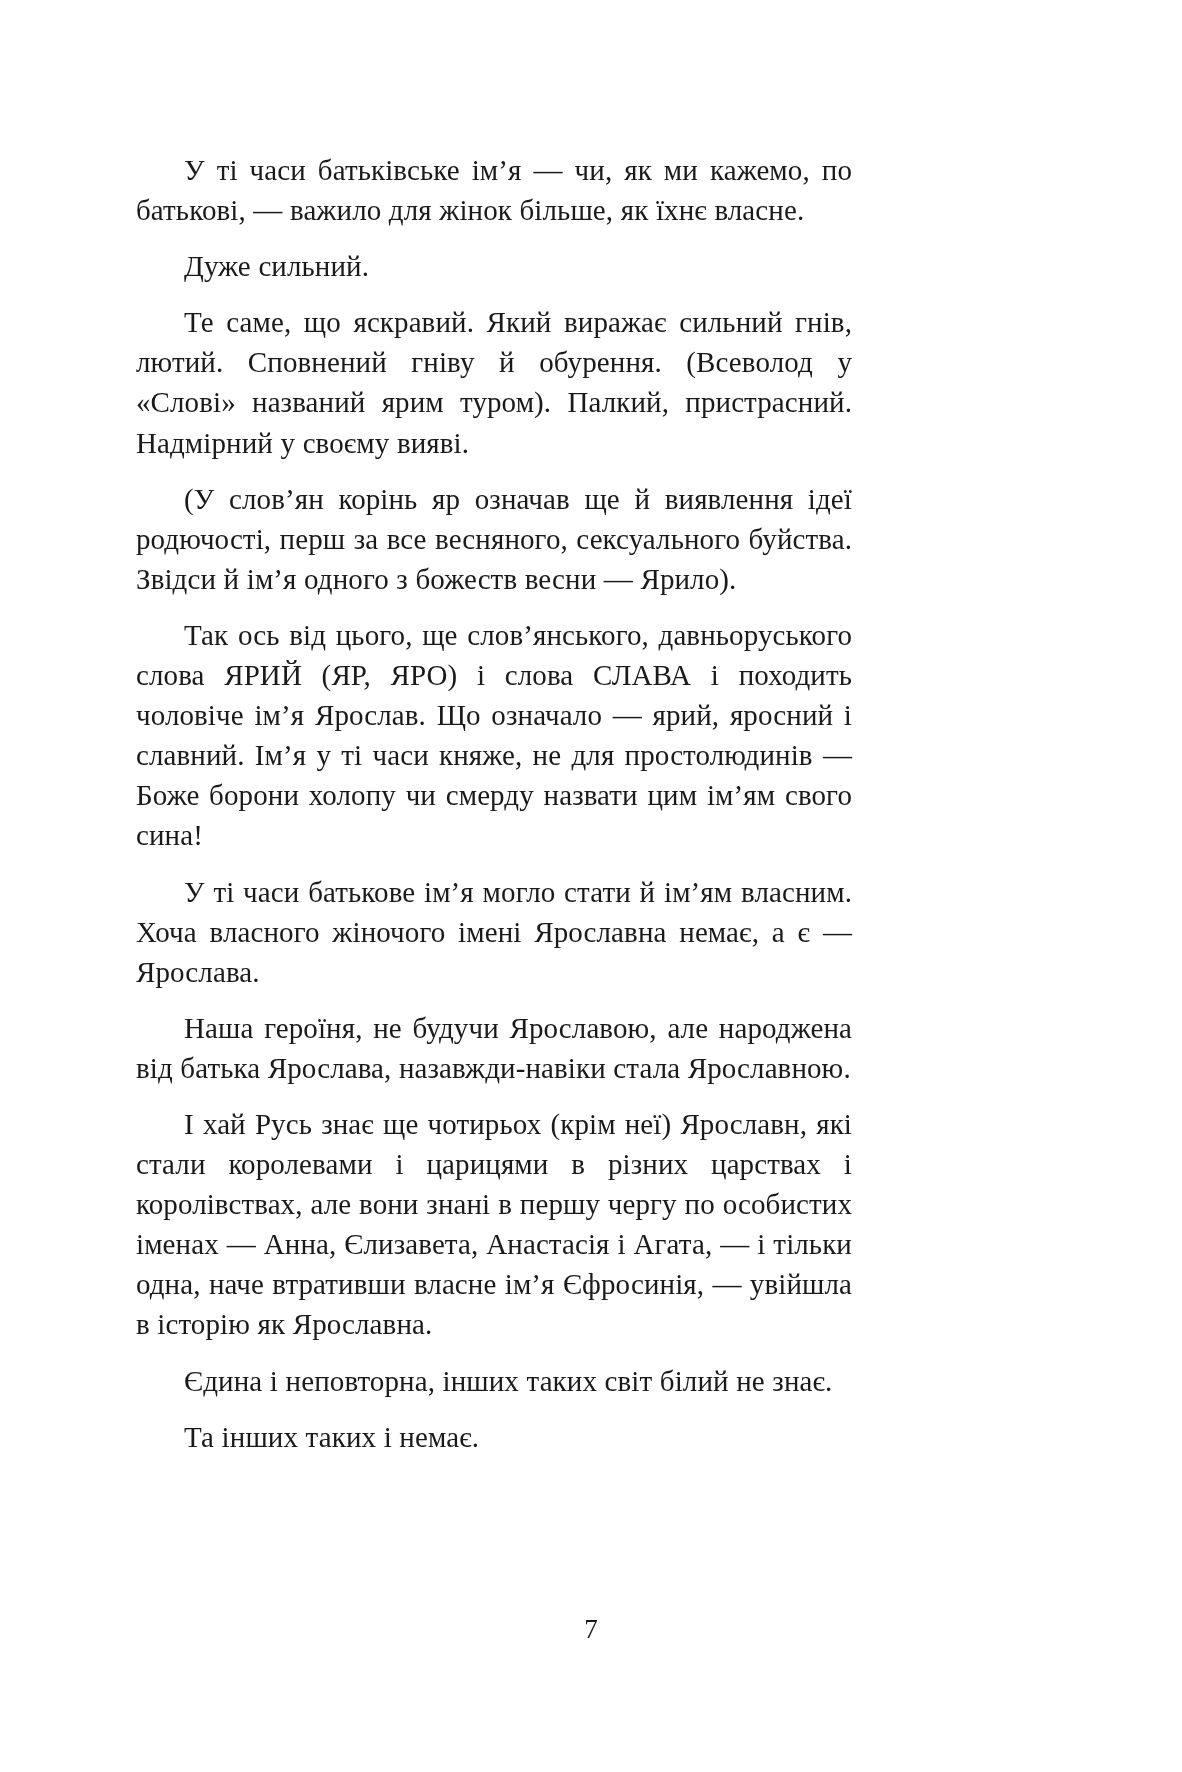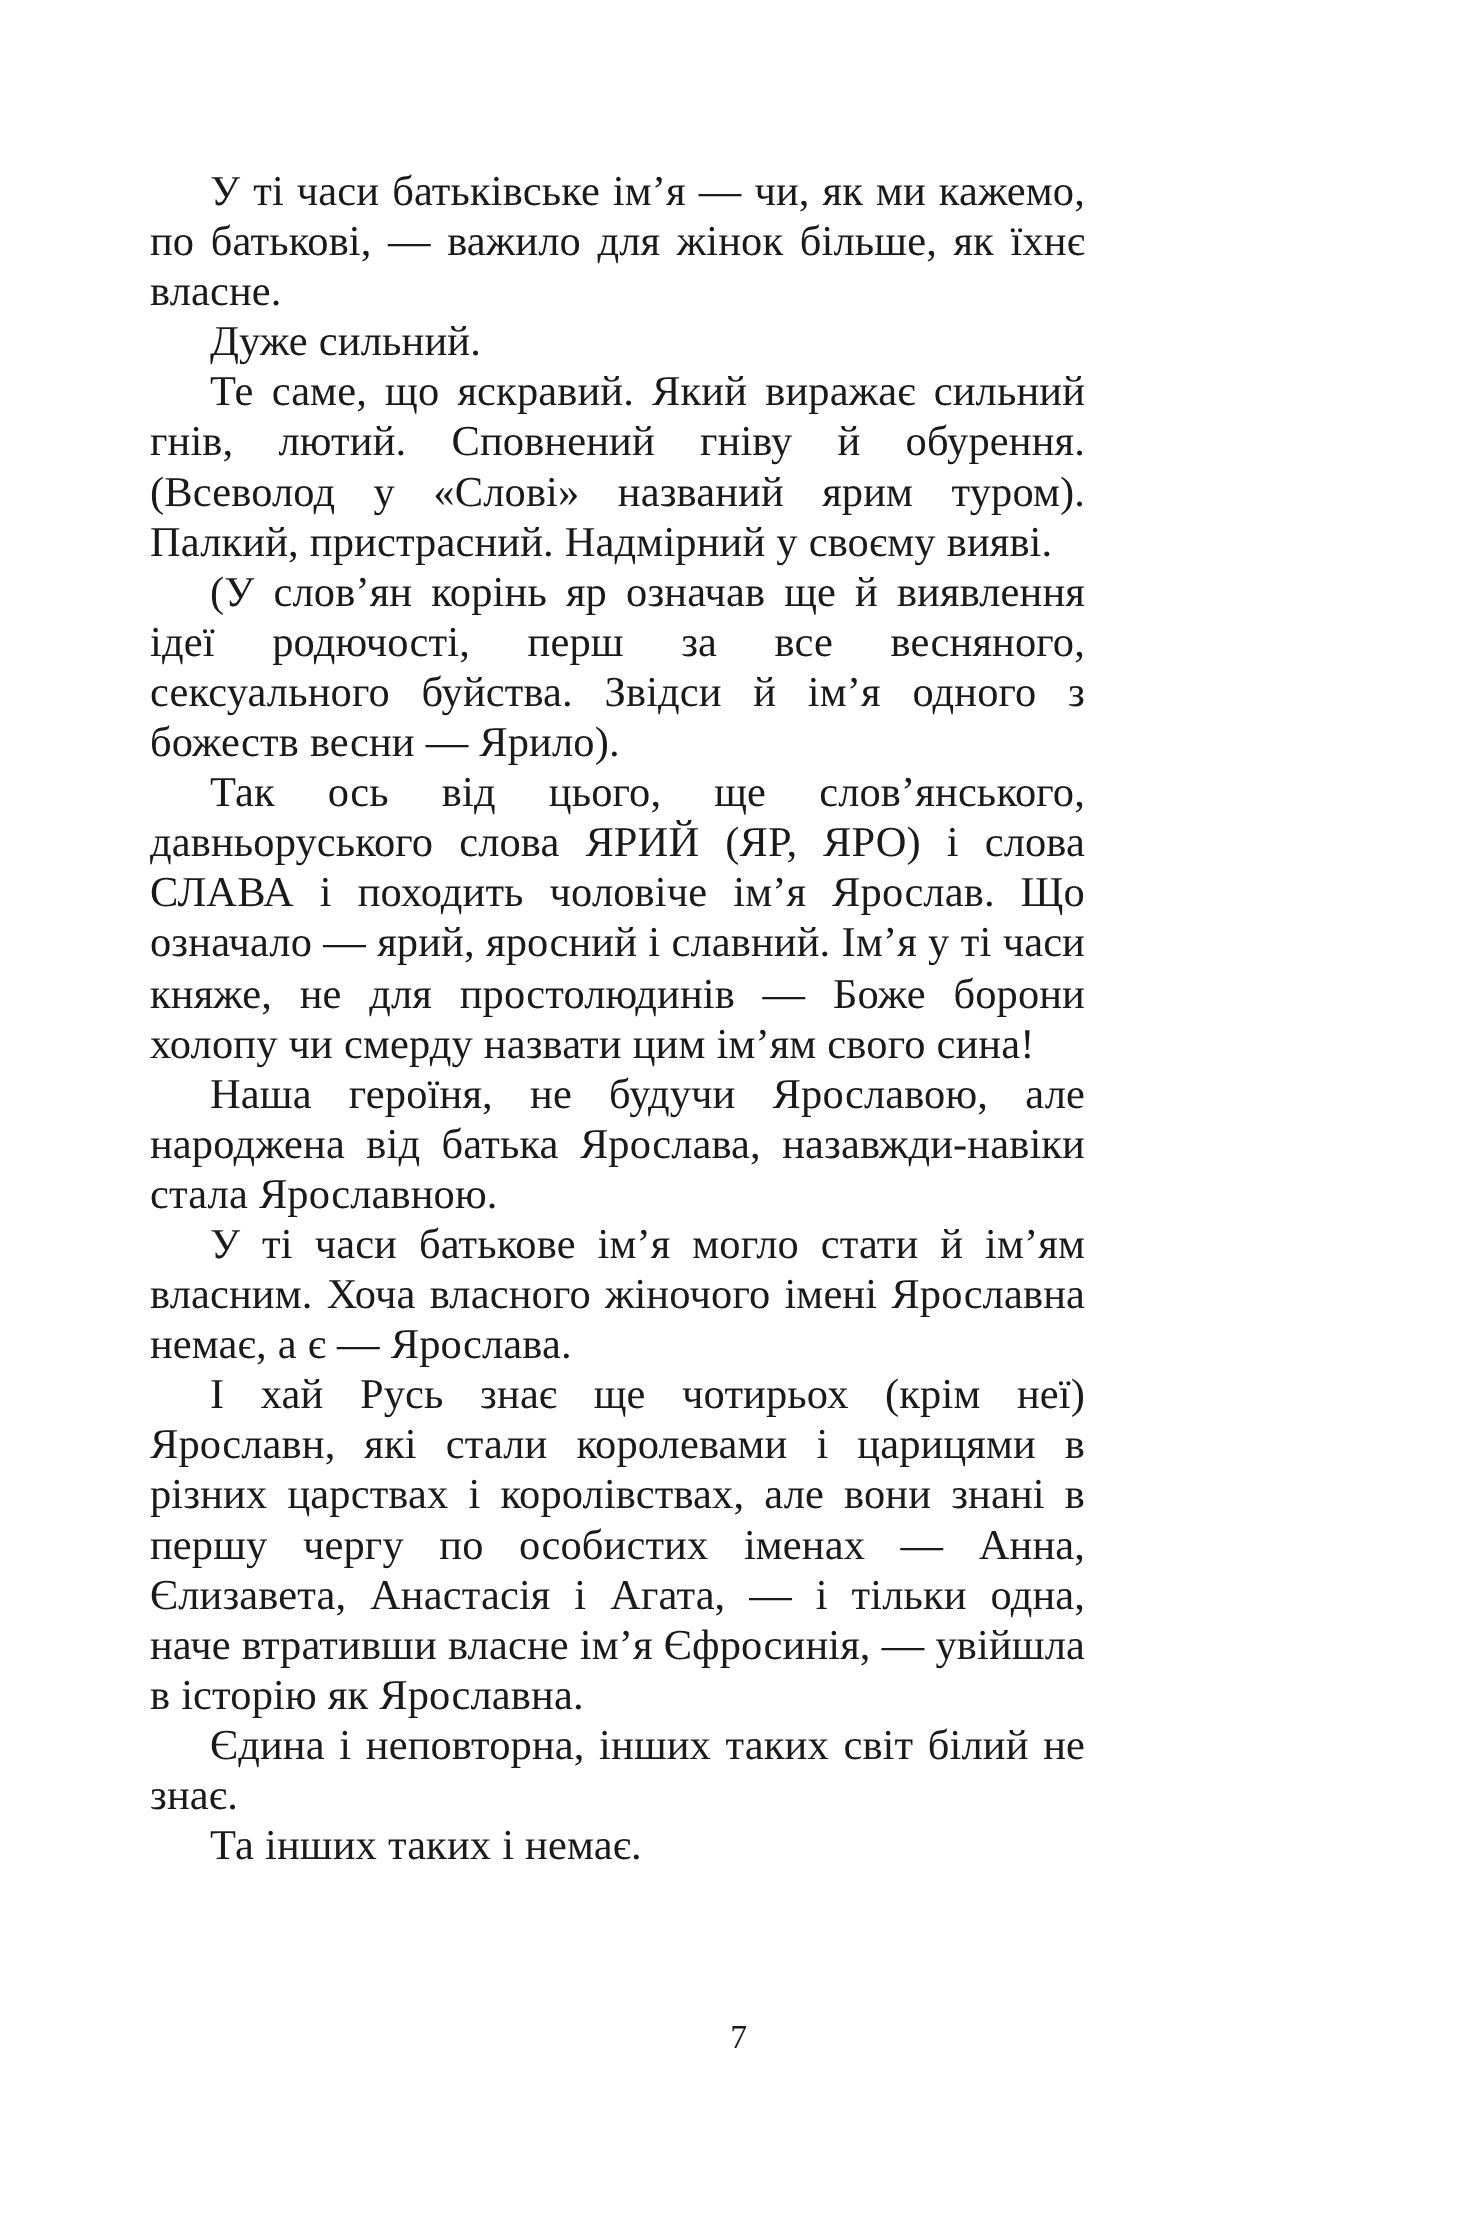--- a/index.html
+++ b/index.html
@@ -27,26 +27,26 @@
   }
 
   .text-block {
     position: absolute;
     left: 120px;
     top: 134px;
     width: 748px;
   }
 
   p.para {
-    margin: 0;
+    margin: 16px;
     padding: 0;
     text-align: justify;
     text-justify: inter-word;
     text-indent: 48px;
-    font-size: 34px;
+    font-size: 29px;
     line-height: 40.1px;
     letter-spacing: 0.1px;
     word-spacing: 0.2px;
     hyphens: none;
   }
 
   
   p.para:last-child {
     margin-bottom: 0;
   }
@@ -66,22 +66,22 @@
 <body>
 
 <div class="page">
 
   <div class="text-block">
     <p class="para">У ті часи батьківське ім’я — чи, як ми кажемо, по батькові, — важило для жінок більше, як їхнє власне.</p>
     <p class="para">Дуже сильний.</p>
     <p class="para">Те саме, що яскравий. Який виражає сильний гнів, лютий. Сповнений гніву й обурення. (Всеволод у «Слові» названий ярим туром). Палкий, пристрасний. Надмірний у своєму вияві.</p>
     <p class="para">(У слов’ян корінь яр означав ще й виявлення ідеї родючості, перш за все весняного, сексуального буйства. Звідси й ім’я одного з божеств весни — Ярило).</p>
     <p class="para">Так ось від цього, ще слов’янського, давньоруського слова ЯРИЙ (ЯР, ЯРО) і слова СЛАВА і походить чоловіче ім’я Ярослав. Що означало — ярий, яросний і славний. Ім’я у ті часи княже, не для простолюдинів — Боже борони холопу чи смерду назвати цим ім’ям свого сина!</p>
+    <p class="para">У ті часи батькове ім’я могло стати й ім’ям власним. Хоча власного жіночого імені Ярославна немає, а є — Ярослава.</p>
     <p class="para">Наша героїня, не будучи Ярославою, але народжена від батька Ярослава, назавжди-навіки стала Ярославною.</p>
-    <p class="para">У ті часи батькове ім’я могло стати й ім’ям власним. Хоча власного жіночого імені Ярославна немає, а є — Ярослава.</p>
     <p class="para">І хай Русь знає ще чотирьох (крім неї) Ярославн, які стали королевами і царицями в різних царствах і королівствах, але вони знані в першу чергу по особистих іменах — Анна, Єлизавета, Анастасія і Агата, — і тільки одна, наче втративши власне ім’я Єфросинія, — увійшла в історію як Ярославна.</p>
     <p class="para">Єдина і неповторна, інших таких світ білий не знає.</p>
     <p class="para">Та інших таких і немає.</p>
   </div>
 
   <div class="page-number">7</div>
 
 </div>
 
 </body></html>

